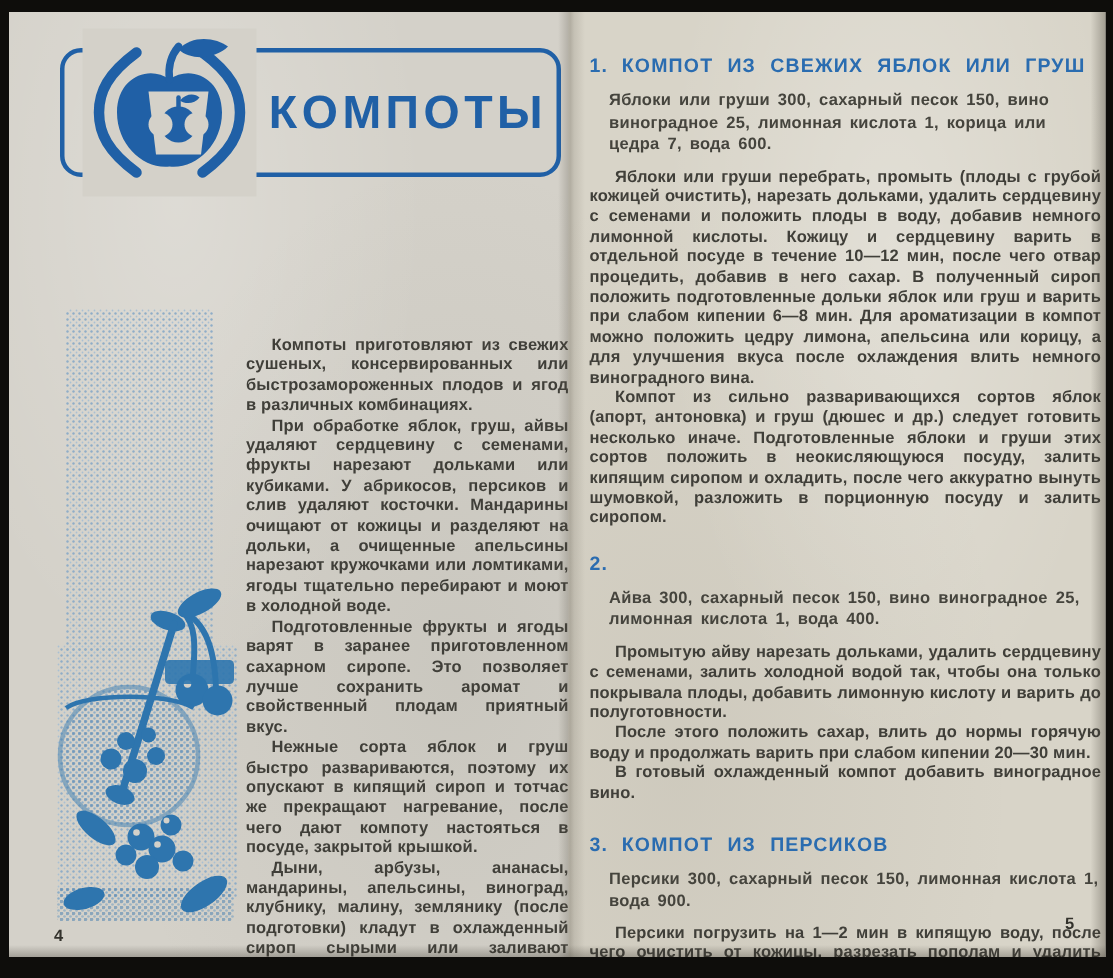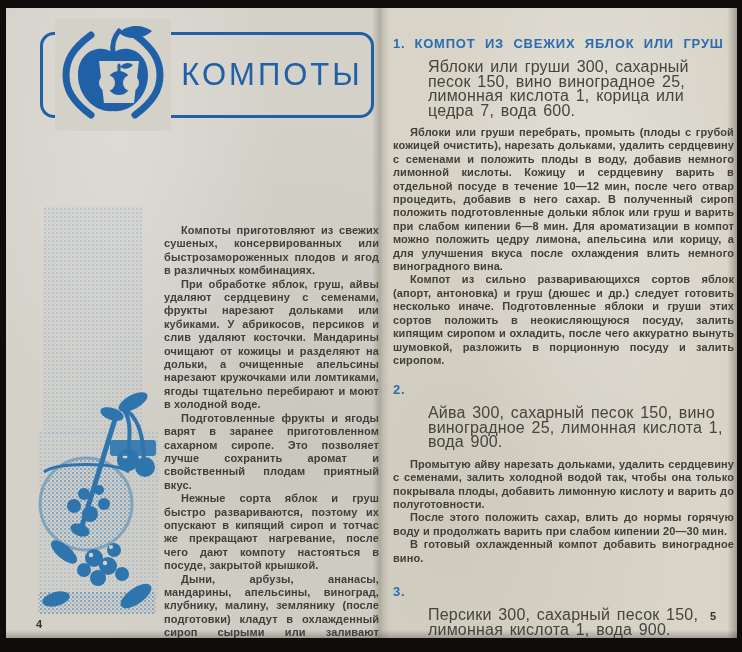--- a/index.html
+++ b/index.html
@@ -54,21 +54,21 @@
     border-radius:14px;
   }
   .banner .icon-holder{
     position:absolute;left:12px;top:-16px;width:116px;height:112px;
     background:#d4d1c9;
     display:flex;align-items:center;justify-content:center;
   }
   .banner .title{
     position:absolute;left:130px;right:0;top:0;bottom:0;
     display:flex;align-items:center;justify-content:center;
-    font-size:31px;font-weight:400;letter-spacing:3px;
+    font-size:31px;font-weight:700;letter-spacing:3px;
     color:#2060a6;
   }
 
   
   .col-left{
     position:absolute;left:158px;top:216px;width:215px;
   }
   .col-right{
     position:absolute;left:387px;top:28px;width:341px;
   }
@@ -79,22 +79,22 @@
     text-align:justify;text-indent:17px;
     letter-spacing:.1px;
   }
   .col-left p.body + p.body{margin-top:0;}
   .sec-head{
     margin:0;display:flex;gap:9px;
     font-size:13px;font-weight:700;letter-spacing:.8px;word-spacing:5px;
     color:#2a6cb0;
   }
   .ingredients{
-    margin:9px 0 0 35px;
-    font-size:16px;font-weight:400;line-height:14.5px;
+    margin:9px 0 0 13px;
+    font-size:11px;font-weight:700;line-height:14.5px;
     color:#45443d;letter-spacing:.2px;word-spacing:2px;
   }
   .recipe p.body{margin-top:8px;}
   .recipe p.body + p.body{margin-top:0;}
   .recipe + .recipe{margin-top:15px;}
   .recipe.third{margin-top:19px;}
   .pagenum{
     position:absolute;
     font-size:11px;font-weight:700;color:#33322c;
   }
@@ -210,29 +210,30 @@
       </h2>
       <p class="ingredients">Яблоки или груши 300, сахарный песок 150, вино виноградное 25, лимонная кислота 1, корица или цедра 7, вода 600.</p>
       <p class="body">Яблоки или груши перебрать, промыть (плоды с грубой кожицей очистить), нарезать дольками, удалить сердцевину с семенами и положить плоды в воду, добавив немного лимонной кислоты. Кожицу и сердцевину варить в отдельной посуде в течение 10—12 мин, после чего отвар процедить, добавив в него сахар. В полученный сироп положить подготовленные дольки яблок или груш и варить при слабом кипении 6—8 мин. Для ароматизации в компот можно положить цедру лимона, апельсина или корицу, а для улучшения вкуса после охлаждения влить немного виноградного вина.</p>
       <p class="body">Компот из сильно разваривающихся сортов яблок (апорт, антоновка) и груш (дюшес и др.) следует готовить несколько иначе. Подготовленные яблоки и груши этих сортов положить в неокисляющуюся посуду, залить кипящим сиропом и охладить, после чего аккуратно вынуть шумовкой, разложить в порционную посуду и залить сиропом.</p>
     </section>
 
     <section class="recipe">
       <h2 class="sec-head">
         <span>2.</span>
       </h2>
-      <p class="ingredients">Айва 300, сахарный песок 150, вино виноградное 25, лимонная кислота 1, вода 900.</p>
+      <p class="ingredients">Айва 300, сахарный песок 150, вино виноградное 25, лимонная кислота 1, вода 400.</p>
       <p class="body">Промытую айву нарезать дольками, удалить сердцевину с семенами, залить холодной водой так, чтобы она только покрывала плоды, добавить лимонную кислоту и варить до полуготовности.</p>
       <p class="body">После этого положить сахар, влить до нормы горячую воду и продолжать варить при слабом кипении 20—30 мин.</p>
       <p class="body">В готовый охлажденный компот добавить виноградное вино.</p>
     </section>
 
     <section class="recipe third">
       <h2 class="sec-head">
         <span>3.</span>
+        <span>КОМПОТ ИЗ ПЕРСИКОВ</span>
       </h2>
       <p class="ingredients">Персики 300, сахарный песок 150, лимонная кислота 1, вода 900.</p>
       <p class="body">Персики погрузить на 1—2 мин в кипящую воду, после чего очистить от кожицы, разрезать пополам и удалить косточки. Последние залить водой и, добавив сахар, варить в тече-</p>
     </section>
 
   </div>
 
   <div class="pagenum right-num">5</div>
 
   <div class="gutter"></div>

